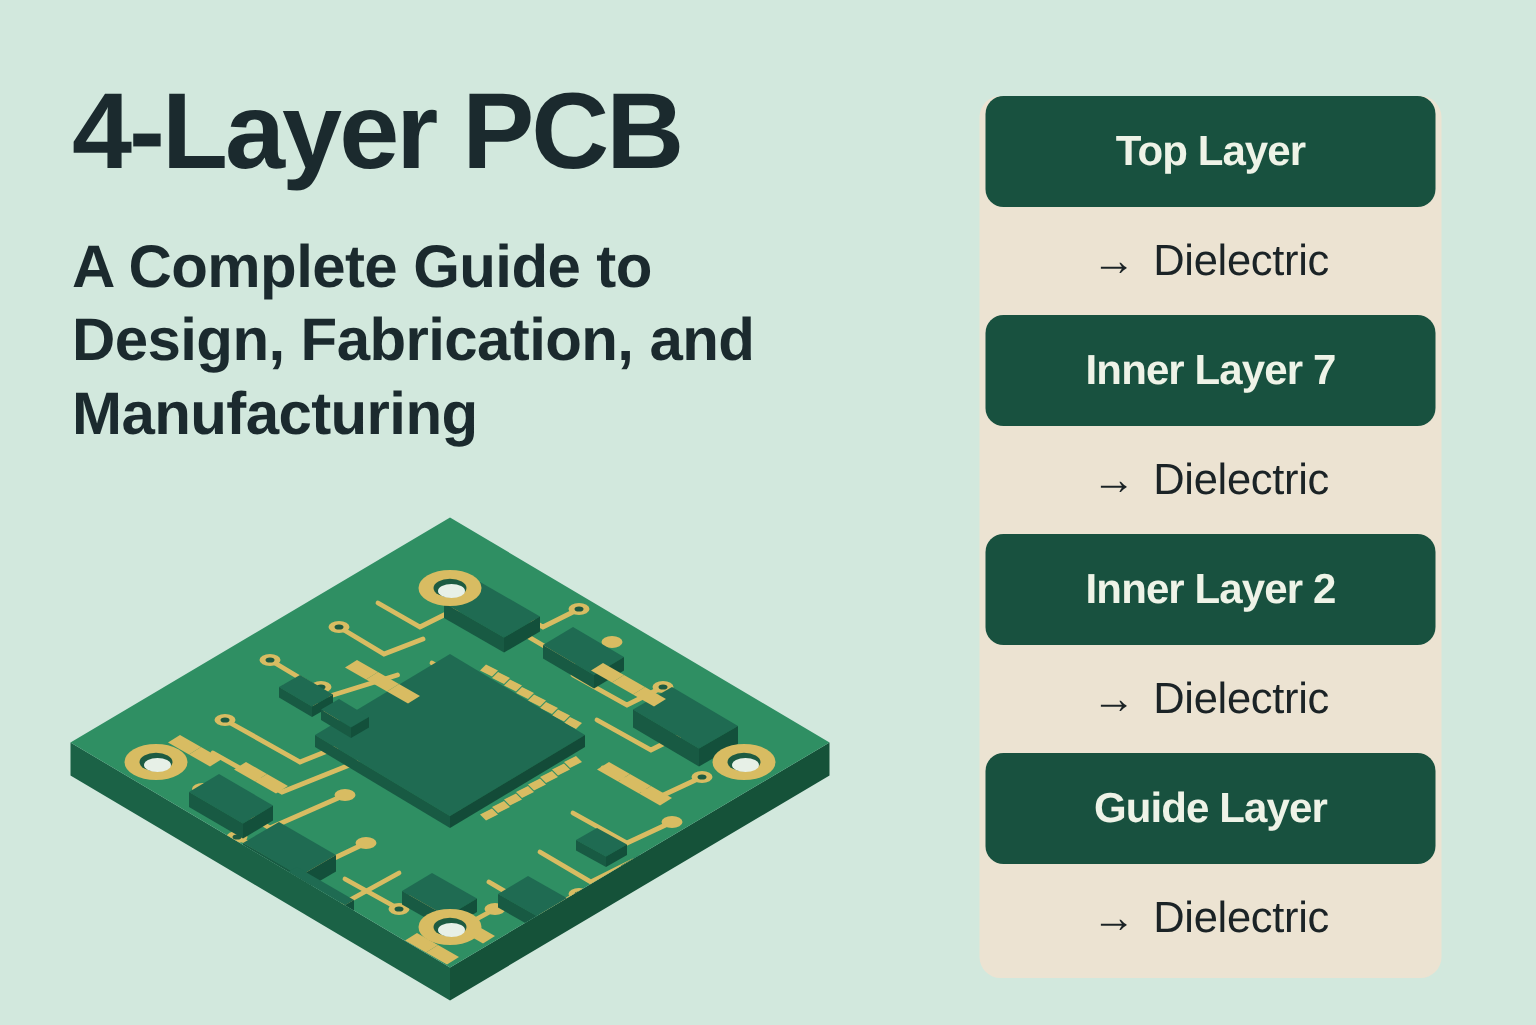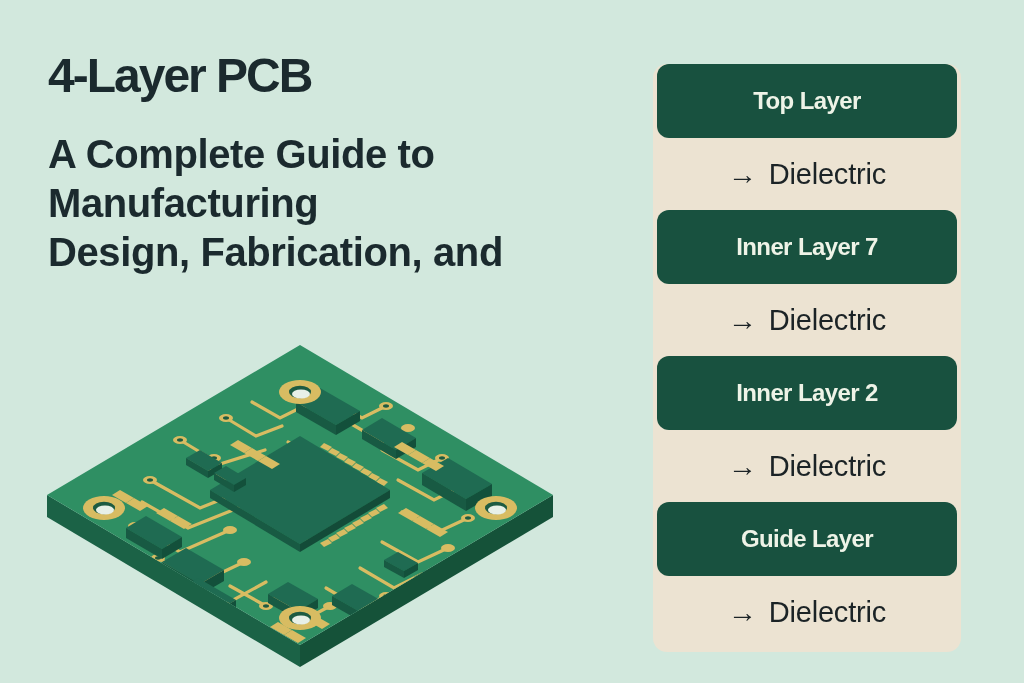--- a/index.html
+++ b/index.html
@@ -8,21 +8,21 @@
     background:#d2e8dd;
     font-family:"Liberation Sans", sans-serif;
     overflow:hidden;
     position:relative;
   }
 
   
   #left-column { position:absolute; left:48px; top:52px; width:580px; }
 
   #page-title {
-    font-size:48px;
+    font-size:72px;
     font-weight:bold;
     letter-spacing:-2px;
     color:#1b2a2e;
     line-height:1.0;
     white-space:nowrap;
   }
 
   #page-subtitle {
     margin-top:30px;
     font-size:40px;
@@ -57,21 +57,21 @@
 
   .layer-card {
     height:74px;
     margin:0 4px;
     background:#18513f;
     border-radius:12px;
     display:flex;
     align-items:center;
     justify-content:center;
     color:#eef3e7;
-    font-size:24px;
+    font-size:28px;
     font-weight:bold;
     letter-spacing:-0.6px;
     white-space:nowrap;
   }
   .layer-card.first { margin-top:0; border-top-left-radius:12px; border-top-right-radius:12px; }
 
   .dielectric-row {
     height:72px;
     display:flex;
     align-items:center;
@@ -86,22 +86,22 @@
 </style>
 </head>
 <body>
 
 <div id="left-column">
 
   <h1 id="page-title">4-Layer PCB</h1>
 
   <div id="page-subtitle">
     <div>A Complete Guide to</div>
+    <div>Design, Fabrication, and</div>
     <div>Manufacturing</div>
-    <div>Design, Fabrication, and</div>
   </div>
 
 </div>
 
 <div id="pcb-illustration">
   <svg viewBox="0 0 560 340" xmlns="http://www.w3.org/2000/svg">
     <defs>
       <clipPath id="boardClip">
         <polygon points="270,15 523,165 270,315 17,165"></polygon>
       </clipPath>

